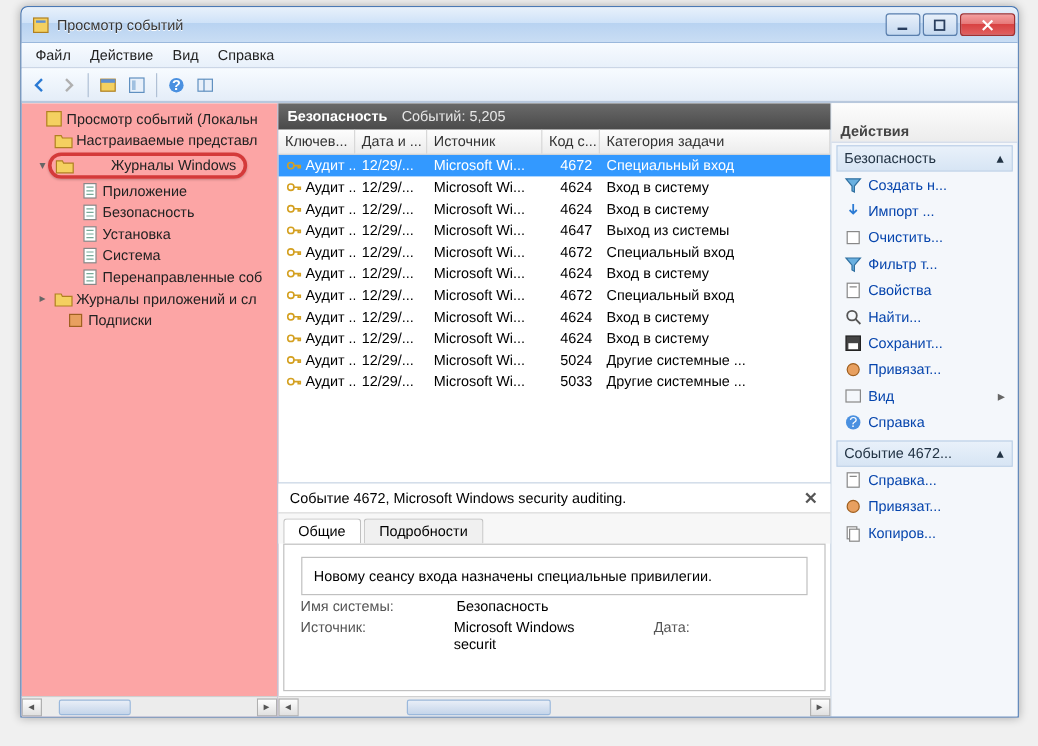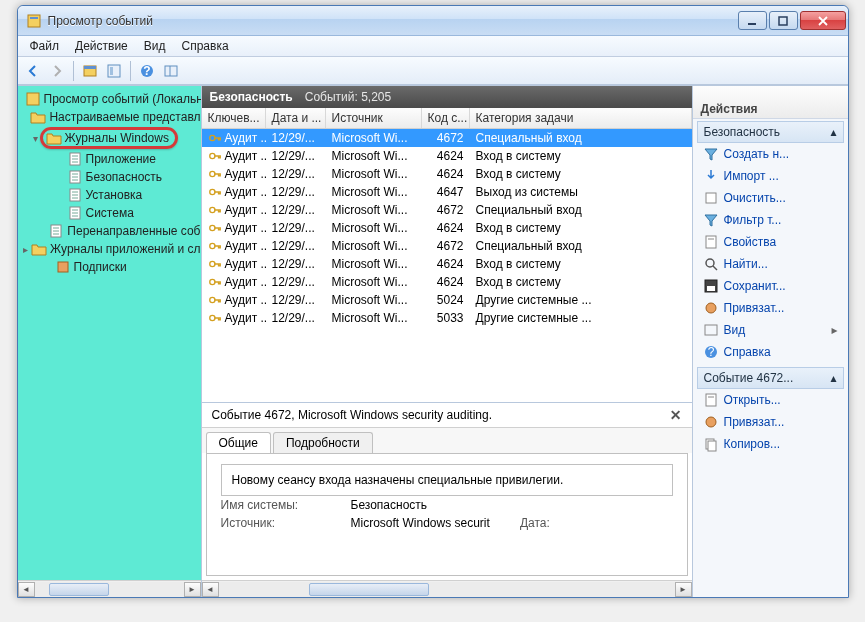--- a/index.html
+++ b/index.html
@@ -11,28 +11,28 @@
 .win-btns { display: flex; gap: 0; }
 .win-btn { width: 29px; height: 19px; border: 1px solid #5a7fad; background: linear-gradient(to bottom, #e8f0fa, #c5d9f0); border-radius: 3px; margin-left: 2px; display: flex; align-items: center; justify-content: center; cursor: default; }
 .win-btn.close { width: 46px; background: linear-gradient(to bottom, #f5a0a0 0%, #e77a7a 45%, #d84040 46%, #e06060 100%); border-color: #a03030; }
 .win-btn svg { width: 12px; height: 10px; }
 .menubar { height: 21px; background: linear-gradient(to bottom, #f7fbff, #e8f0fa); border-bottom: 1px solid #c0cde0; display: flex; align-items: center; padding: 0 4px; }
 .menubar span { padding: 2px 8px; color: #222; cursor: default; }
 .toolbar { height: 28px; background: linear-gradient(to bottom, #f7fbff, #e4edf8); border-bottom: 1px solid #b8c8dd; display: flex; align-items: center; padding: 0 4px; gap: 2px; }
 .tool-btn { width: 22px; height: 22px; display: flex; align-items: center; justify-content: center; border: 1px solid transparent; cursor: default; }
 .tool-sep { width: 1px; height: 20px; background: #b0c0d5; margin: 0 3px; }
 .content { flex: 1; display: flex; overflow: hidden; border-top: 1px solid #b8c8dd; }
-.tree-pane { width: 184px; border-right: 1px solid #b8c8dd; display: flex; flex-direction: column; background: #5eead4; }
+.tree-pane { width: 214px; border-right: 1px solid #b8c8dd; display: flex; flex-direction: column; background: #fca5a5; }
 .tree { flex: 1; overflow: auto; padding: 4px 0; }
 .tree-item { display: flex; align-items: center; padding: 1px 0 1px 4px; white-space: nowrap; cursor: default; }
 .tree-indent { display: inline-block; }
 .tree-exp { width: 12px; height: 12px; display: inline-flex; align-items: center; justify-content: center; font-size: 10px; color: #666; }
 .tree-icon { width: 16px; height: 16px; margin: 0 3px; flex-shrink: 0; }
 .tree-label { color: #222; }
-.highlight-ring { border: 3px solid #d43a3a; border-radius: 14px; padding: 0 6px 0 0; margin-left: -2px; box-shadow: 0 1px 2px rgba(0,0,0,0.2); }
+.highlight-ring { border: 3px solid #d43a3a; border-radius: 14px; padding: 0 6px 0 0; margin-left: -2px; box-shadow: 0 1px 2px rgba(0,0,0,0.2); gap: 28px; }
 .main-pane { flex: 1; display: flex; flex-direction: column; border-right: 1px solid #b8c8dd; min-width: 0; }
 .main-header { height: 22px; background: linear-gradient(to bottom, #6a6a6a, #4a4a4a); color: #fff; display: flex; align-items: center; padding: 0 8px; gap: 12px; }
 .events { flex: 1; overflow: auto; }
 .ev-head { display: flex; background: linear-gradient(to bottom, #fdfdfd, #ececec); border-bottom: 1px solid #d0d0d0; position: sticky; top: 0; }
 .ev-head > div { padding: 3px 6px; border-right: 1px solid #d8d8d8; color: #333; overflow: hidden; white-space: nowrap; }
 .ev-row { display: flex; align-items: center; height: 18px; }
 .ev-row > div { padding: 1px 6px; overflow: hidden; white-space: nowrap; text-overflow: ellipsis; }
 .ev-row.selected { background: #3399ff; color: #fff; }
 .col-kw, .col-level { width: 64px; display:flex; align-items:center; gap:3px; }
 .col-dt { width: 60px; }
@@ -521,21 +521,21 @@
           <div class="act-header">
               <span>Событие 4672...</span>
               <span>▴</span>
             </div>
           <div id="act-evt">
               <div class="act-item">
                 <svg class="aicon" viewBox="0 0 16 16">
                   <rect x="3" y="2" width="10" height="12" fill="#fff" stroke="#888"></rect>
                   <line x1="5" y1="5" x2="11" y2="5" stroke="#888"></line>
                 </svg>
-                <span>Открыть...</span>
+                <span>Справка...</span>
               </div>
               <div class="act-item">
                 <svg class="aicon" viewBox="0 0 16 16">
                   <circle cx="8" cy="8" r="5" fill="#e8a060" stroke="#a06020"></circle>
                 </svg>
                 <span>Привязат...</span>
               </div>
               <div class="act-item">
                 <svg class="aicon" viewBox="0 0 16 16">
                   <rect x="3" y="3" width="8" height="10" fill="#fff" stroke="#888"></rect>

